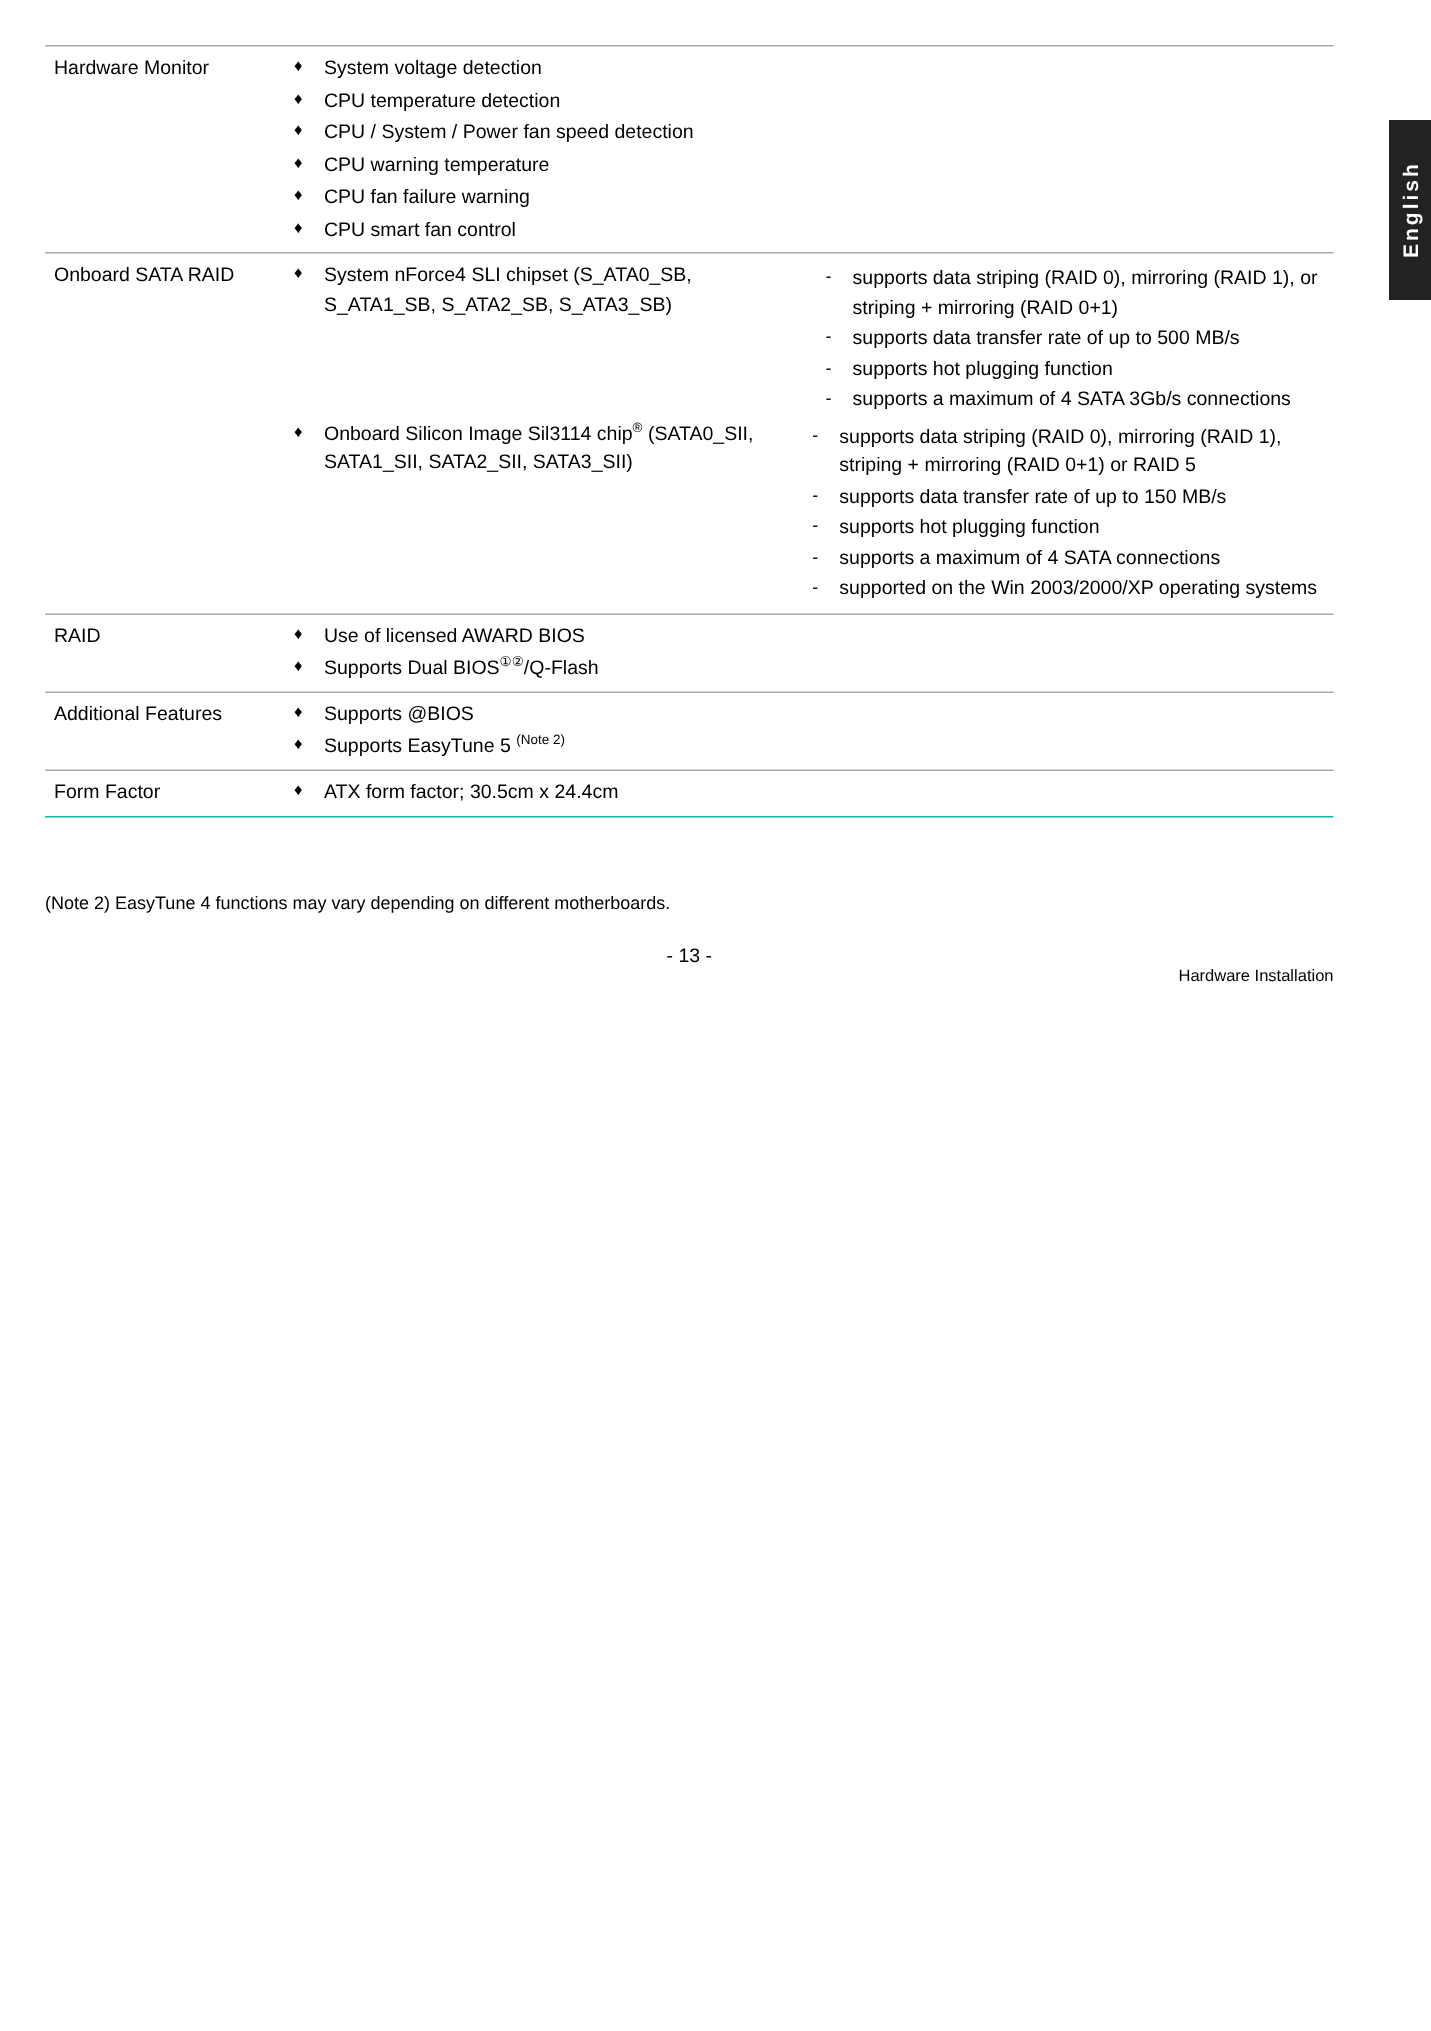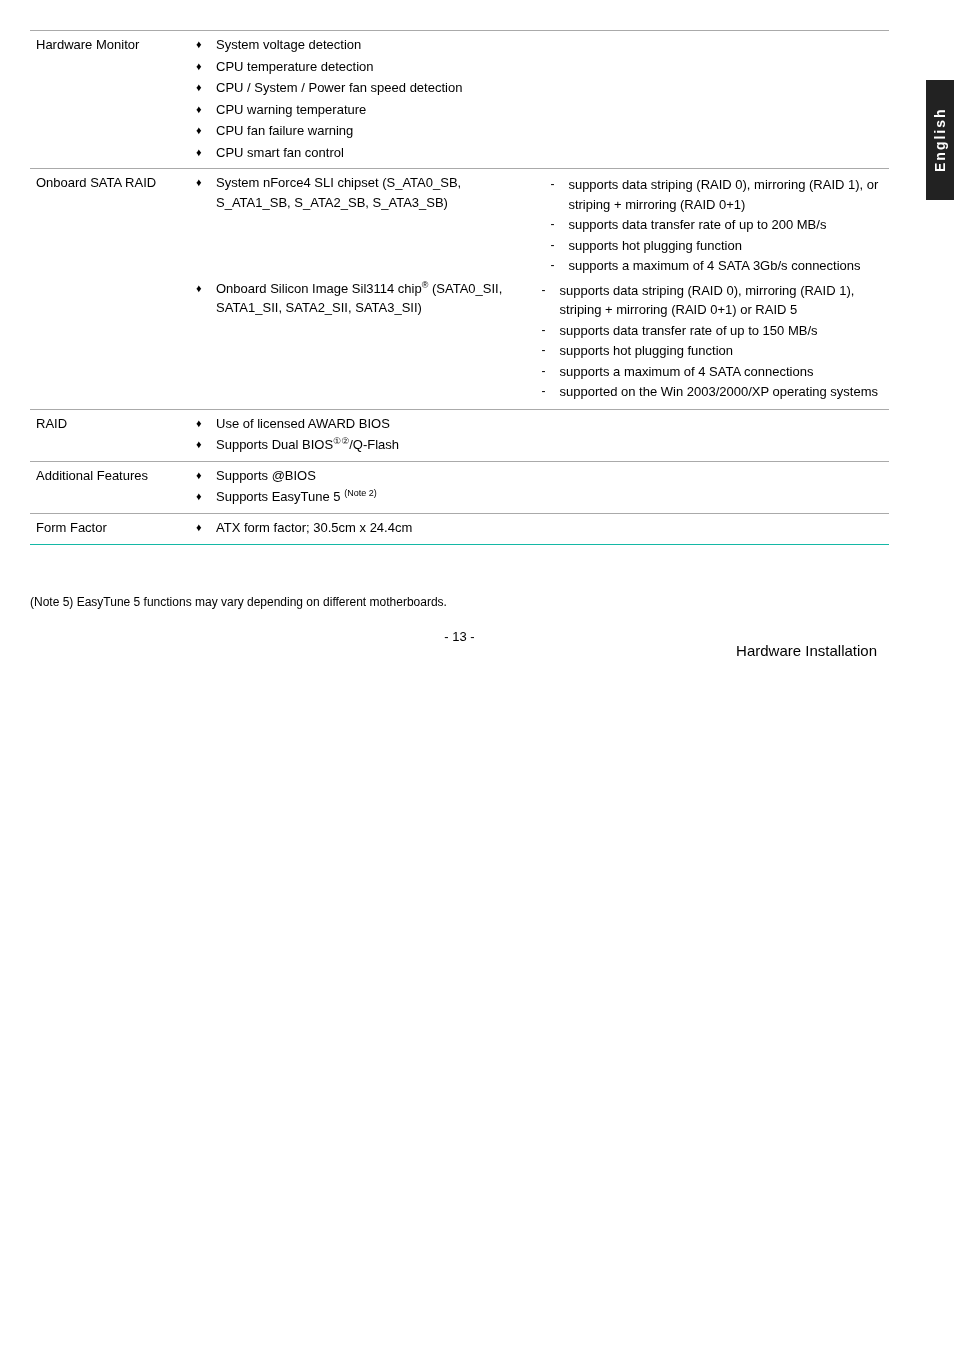--- a/index.html
+++ b/index.html
@@ -133,22 +133,22 @@
       display: flex;
       justify-content: center;
       align-items: center;
       margin-top: 20px;
       font-size: 13px;
       position: relative;
     }
 
     .footer-right {
       position: absolute;
-      right: 12px;
-      font-size: 15px;
+      right: 0;
+      font-size: 11px;
       margin-top: 29px;
     }
   </style>
 </head>
 <body>
 
 <div class="page-container">
 
   <div class="english-tab">English</div>
 
@@ -190,21 +190,21 @@
               <div class="bullet-item">
                 <span class="bullet-symbol">♦</span>
                 <span>System nForce4 SLI chipset (S_ATA0_SB, S_ATA1_SB, S_ATA2_SB, S_ATA3_SB)</span>
                 <div class="sub-list">
                   <div class="sub-item">
                     <span class="dash-symbol">-</span>
                     <span class="sub-content">supports data striping (RAID 0), mirroring (RAID 1), or striping + mirroring (RAID 0+1)</span>
                   </div>
                   <div class="sub-item">
                     <span class="dash-symbol">-</span>
-                    <span class="sub-content">supports data transfer rate of up to 200 MB/s</span>
+                    <span class="sub-content">supports data transfer rate of up to 500 MB/s</span>
                   </div>
                   <div class="sub-item">
                     <span class="dash-symbol">-</span>
                     <span class="sub-content">supports hot plugging function</span>
                   </div>
                   <div class="sub-item">
                     <span class="dash-symbol">-</span>
                     <span class="sub-content">supports a maximum of 4 SATA 3Gb/s connections</span>
                   </div>
                 </div>
@@ -269,21 +269,21 @@
               <div class="bullet-item">
                 <span class="bullet-symbol">♦</span>
                 <span>ATX form factor; 30.5cm x 24.4cm</span>
               </div>
             </td>
           </tr>
         </tbody>
     </table>
 
     <div class="bottom-section">
-      <p class="note-text">(Note 5) EasyTune 5 functions may vary depending on different motherboards.</p>
+      <p class="note-text">(Note 2) EasyTune 4 functions may vary depending on different motherboards.</p>
     </div>
 
     <div class="page-footer">
       <span>- 13 -</span>
       <span class="footer-right">Hardware Installation</span>
     </div>
   </div>
 </div>
 
 </body></html>

